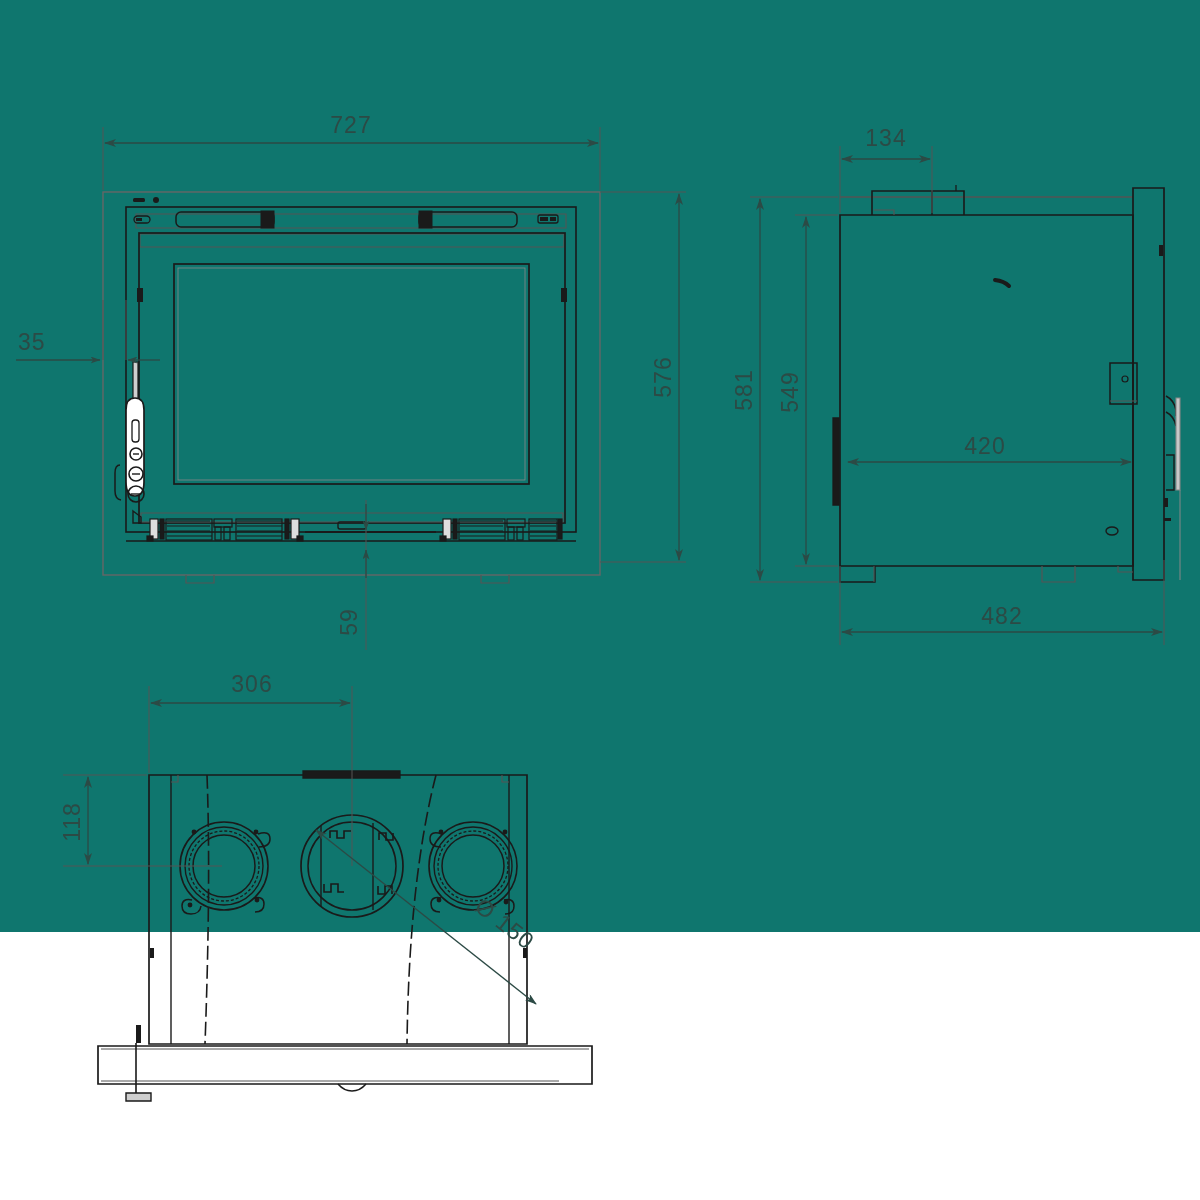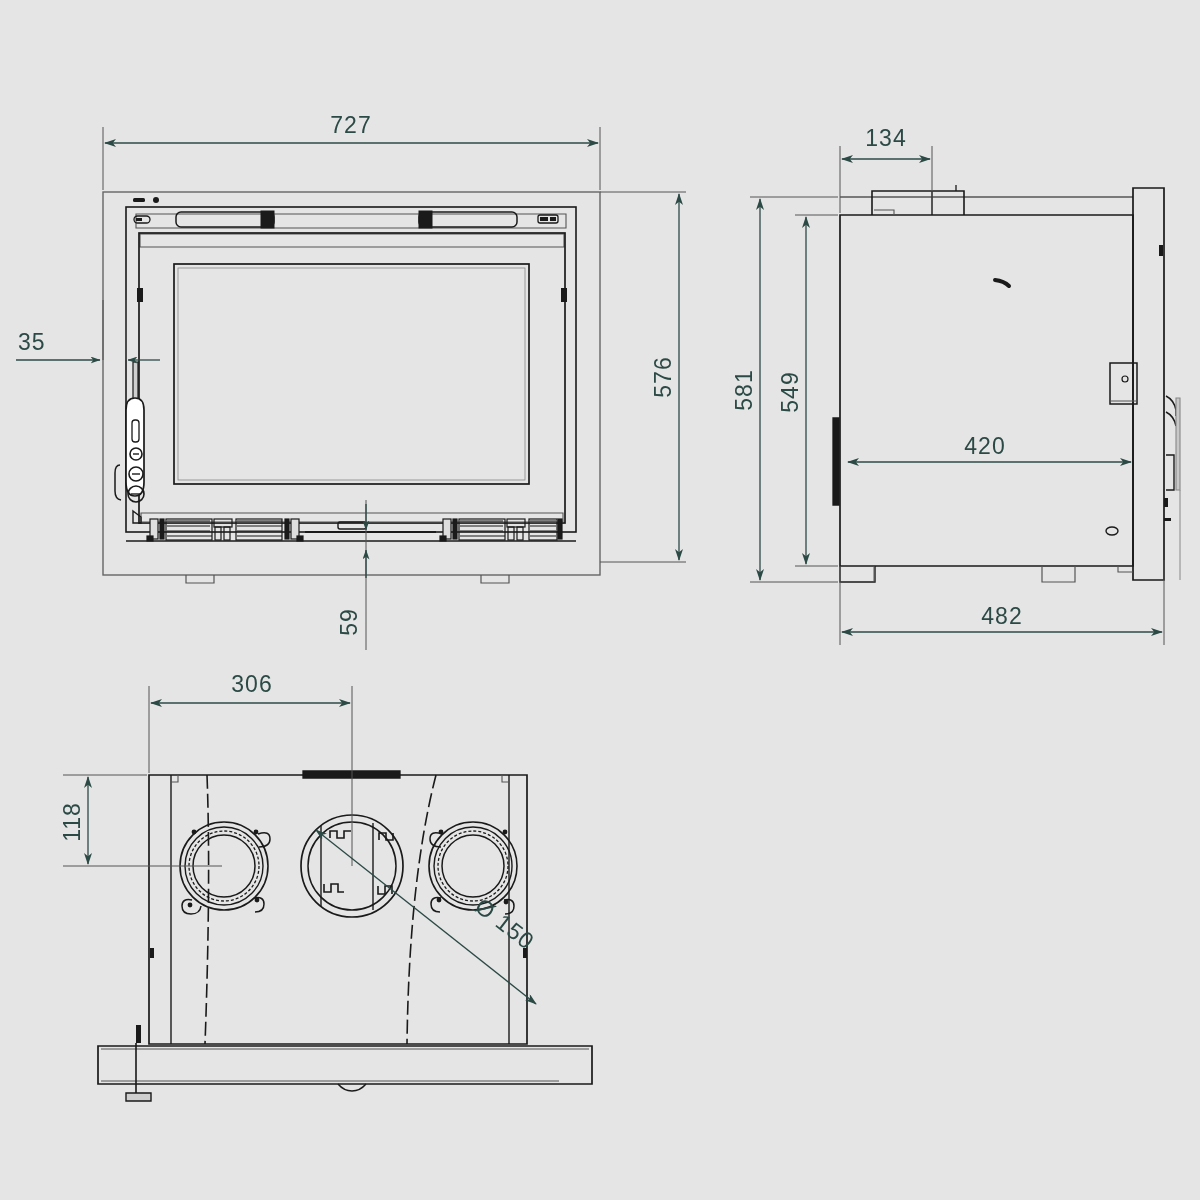--- a/index.html
+++ b/index.html
@@ -1,18 +1,18 @@
 <!DOCTYPE html>
 <html><head>
 <meta charset="utf-8">
 <style>
   html,body{margin:0;padding:0;background:#ffffff;}
   body{width:1200px;height:1200px;overflow:hidden;
        font-family:"Liberation Sans", sans-serif;}
-  #sheet{position:relative;width:1200px;height:1200px;background:#e5e5e5;}
+  #sheet{position:relative;width:1200px;height:932px;background:#0f766e;}
   svg{display:block;}
   .dimtxt{font-family:"Liberation Sans", sans-serif;font-size:23px;fill:#2c4a45;letter-spacing:1px;}
 </style>
 </head>
 <body>
 
 <div id="sheet">
 <svg width="1200" height="1200" viewBox="0 0 1200 1200">
   <defs>
     <marker id="ah" markerWidth="12" markerHeight="8" refX="11" refY="4" orient="auto" markerUnits="userSpaceOnUse">

